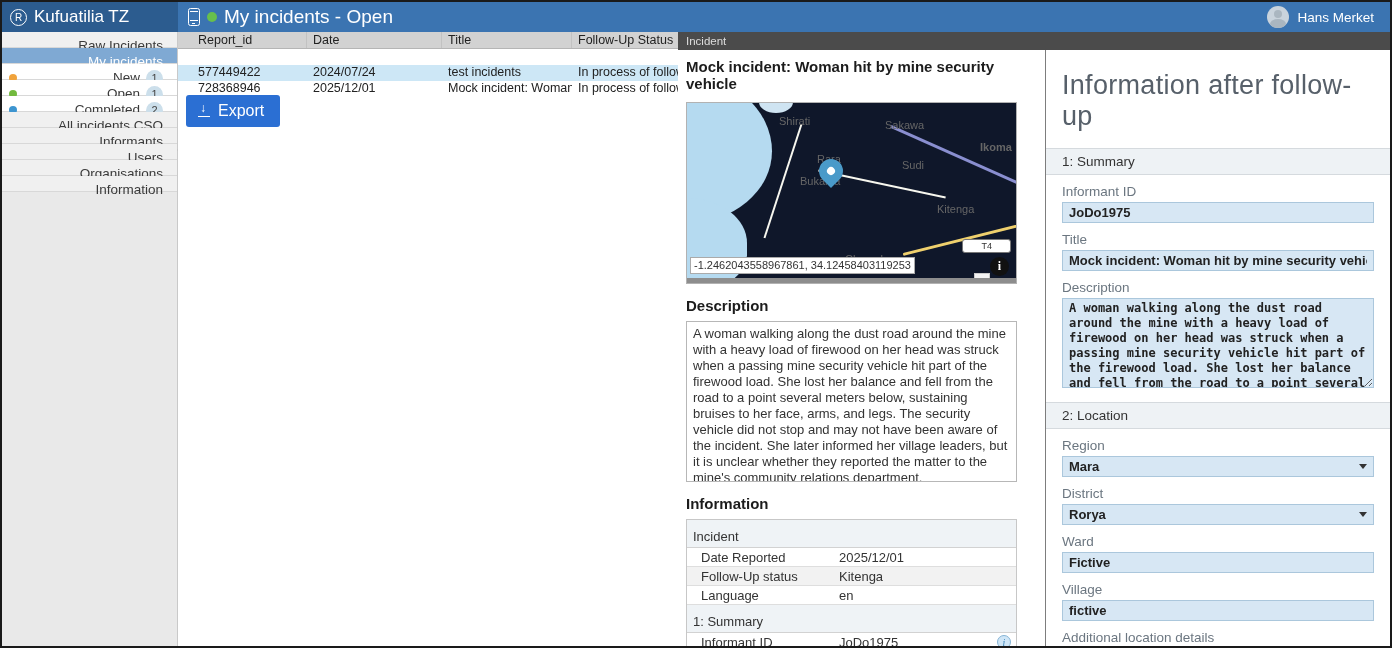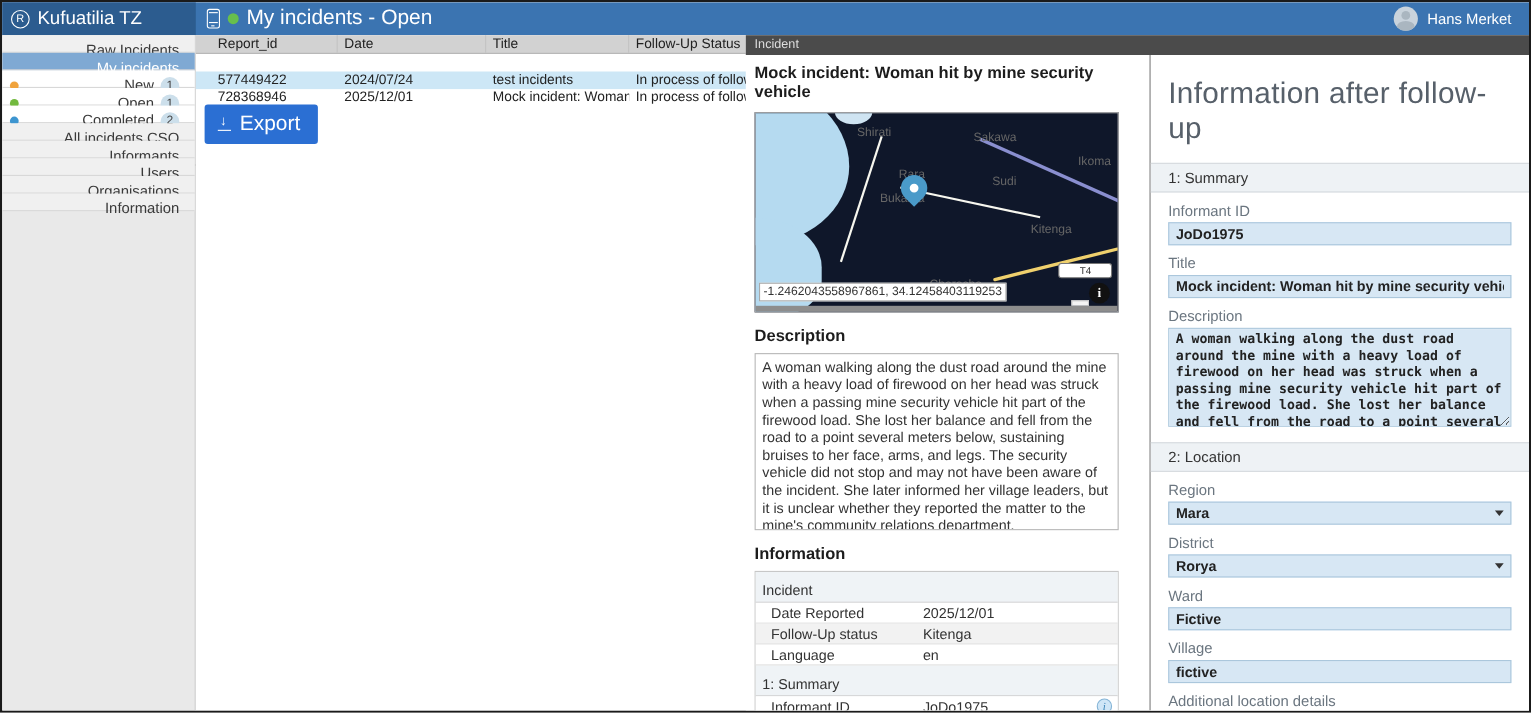--- a/index.html
+++ b/index.html
@@ -32,21 +32,21 @@
 
   
   .list-panel { position:absolute; top:30px; left:176px; right:0; bottom:0; background:#fff; }
   .thead { display:flex; height:17px; background:#d2d2d2; border-bottom:1px solid #b5b5b5; font-size:12.5px; color:#222; }
   .thead > div { padding:1px 6px 0 6px; border-right:1px solid #c2c2c2; white-space:nowrap; overflow:hidden; cursor:pointer; }
   .trow { display:flex; height:16px; font-size:12.5px; color:#222; cursor:pointer; }
   .trow > div { padding:16px 6px; white-space:nowrap; overflow:hidden; }
   .trow.selected { background:#cde7f6; }
   .c1 { width:129px; padding-left:20px !important; }
   .c2 { width:135px; } .c3 { width:130px; } .c4 { flex:1; min-width:0; }
-  .export-btn { display:inline-flex; align-items:center; gap:8px; margin:14px 0 0 8px; background:#2b6fd3; color:#fff; font-size:19px; padding:7px 16px 7px 12px; border:none; border-radius:3px; cursor:pointer; }
+  .export-btn { display:inline-flex; align-items:center; gap:8px; margin:14px 0 0 8px; background:#2b6fd3; color:#fff; font-size:16px; padding:7px 16px 7px 12px; border:none; border-radius:3px; cursor:pointer; }
   .dl-icon { position:relative; width:12px; height:12px; display:inline-block; }
   .dl-icon::before { content:"↓"; position:absolute; left:2px; top:-4px; font-size:12px; color:#fff; }
   .dl-icon::after { content:""; position:absolute; left:0; bottom:0; width:12px; height:1.5px; background:#fff; }
 
   
   .overlay { position:absolute; top:30px; left:676px; right:0; bottom:0; background:#fff; }
   .overlay-head { height:18px; background:#4b4b4b; color:#ddd; font-size:11.5px; line-height:18px; padding-left:8px; }
   .detail-col { position:absolute; top:18px; left:0; width:346px; bottom:0; overflow:hidden; padding:8px 7px 0 8px; }
   .incident-title { font-size:15px; font-weight:bold; color:#1c1c1c; margin-bottom:10px; }
 
@@ -167,21 +167,21 @@
       <div class="map">
         <div class="water1"></div>
         <div class="water2"></div>
         <div class="water3"></div>
         <div class="hwy"></div>
         <div class="wroad1"></div>
         <div class="wroad2"></div>
         <div class="yroad"></div>
         <span class="map-label" style="left:92px; top:12px;">Shirati</span>
         <span class="map-label" style="left:198px; top:16px;">Sakawa</span>
-        <span class="map-label" style="left:293px; top:38px;">Ikoma</span>
+        <span class="map-label" style="left:293px; top:38px;font-weight:bold;">Ikoma</span>
         <span class="map-label" style="left:130px; top:50px;">Rara</span>
         <span class="map-label" style="left:215px; top:56px;">Sudi</span>
         <span class="map-label" style="left:113px; top:72px;">Bukama</span>
         <span class="map-label" style="left:250px; top:100px;">Kitenga</span>
         <span class="map-label" style="left:158px; top:150px;">Chorocho</span>
         <div class="pin"></div>
         <div class="coord-box">-1.2462043558967861, 34.12458403119253</div>
         <div class="t4-badge">T4</div>
         <div class="info-circle">i</div>
         <div class="map-ctl"></div>

